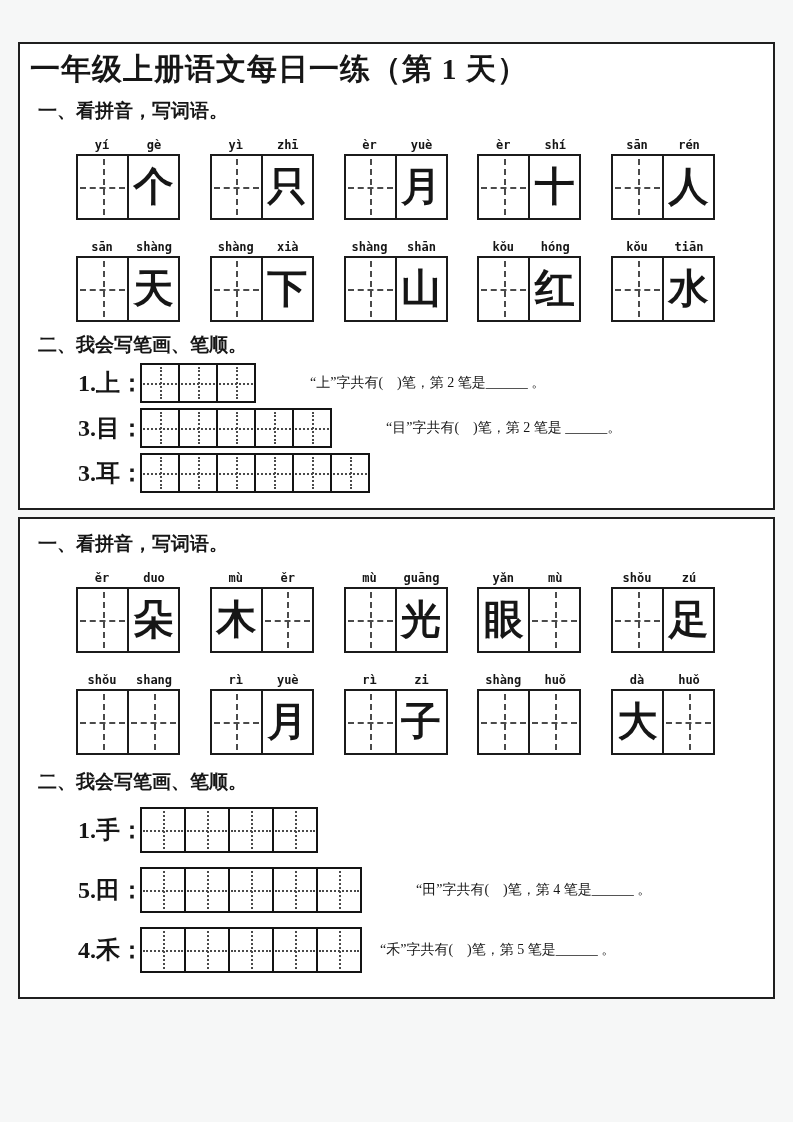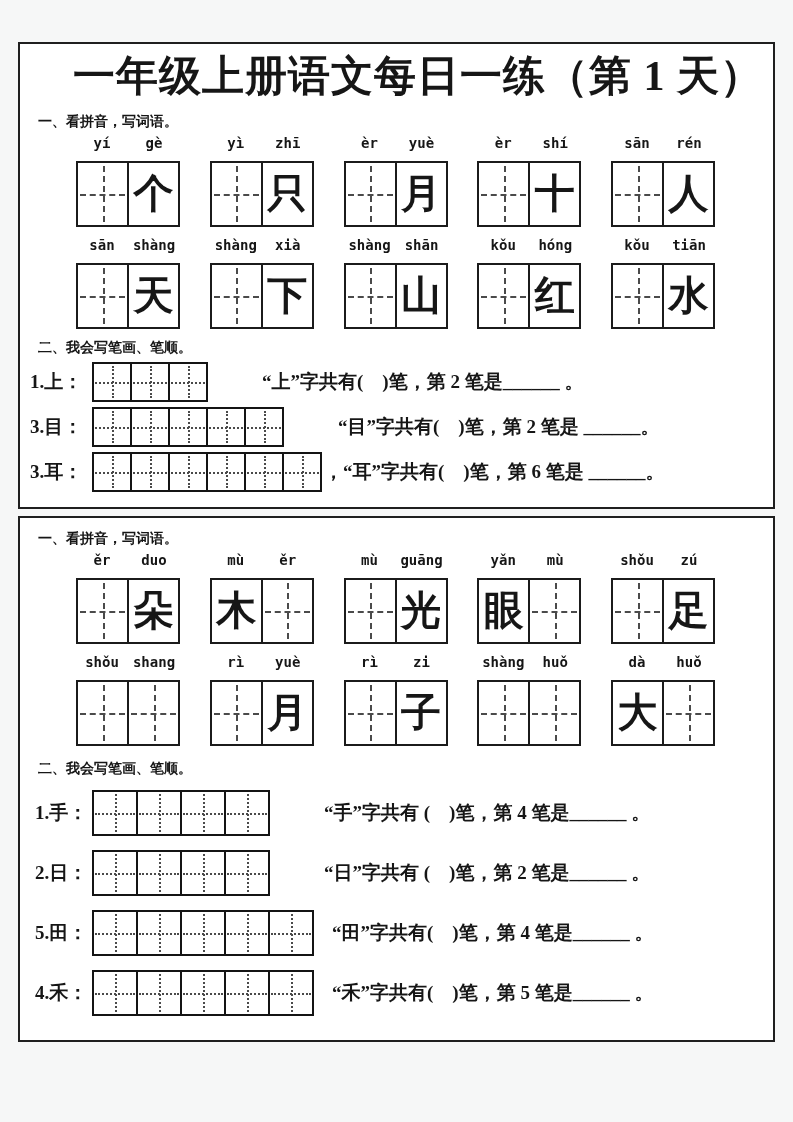--- a/index.html
+++ b/index.html
@@ -9,59 +9,59 @@
     font-family:"Liberation Serif","DejaVu Serif",serif;
     color:#161616;
   }
   .page{padding:42px 18px 0 18px;}
   .sheet{
     border:2px solid #1f1f1f;background:#fff;
     padding:2px 10px 10px 10px;box-sizing:border-box;
   }
   .sheet + .sheet{margin-top:7px;}
   .title{
-    text-align:right;font-size:42px;font-weight:700;
+    text-align:left;font-size:30px;font-weight:700;
     margin:4px 0 6px 0;letter-spacing:1px;line-height:1.25;
   }
-  .sec-heading{font-size:14px;font-weight:700;margin:10px 0 4px 8px;}
+  .sec-heading{font-size:19px;font-weight:700;margin:10px 0 4px 8px;}
   
   .word-row{
     display:flex;justify-content:space-between;
     padding:0 48px 0 46px;margin:2px 0 10px 0;
   }
   .word-unit{width:104px;}
   .pinyin-line{
-    display:flex;height:24px;
+    display:flex;height:24px;align-items:flex-end;
     font-family:"DejaVu Sans Mono","Liberation Mono",monospace;
-    font-size:14px;font-weight:700;margin-bottom:2px;
+    font-size:12px;font-weight:700;margin-bottom:2px;
   }
   .pinyin-line span{flex:1;text-align:center;white-space:nowrap;}
   .word-box{display:flex;height:62px;border:2px solid #1b1b1b;background:#fff;}
   .cell{position:relative;flex:1;}
   .cell + .cell{border-left:2px solid #1b1b1b;}
   .dash{position:absolute;display:block;}
   .dash-h{left:2px;right:2px;top:50%;border-top:2px dashed #4a4a4a;}
   .dash-v{top:3px;bottom:3px;left:50%;border-left:2px dashed #4a4a4a;}
   .char{
     position:absolute;left:0;top:0;right:0;bottom:0;
     display:flex;align-items:center;justify-content:center;
     font-size:40px;font-weight:700;line-height:1;
   }
   
   .stroke-row{display:flex;align-items:center;margin:5px 0;}
-  .stroke-label{width:62px;flex-shrink:0;font-size:19px;font-weight:700;white-space:nowrap;}
+  .stroke-label{width:62px;flex-shrink:0;font-size:24px;font-weight:700;white-space:nowrap;margin-left:48px;}
   .stroke-boxes{display:flex;}
   .stroke-box{
     width:40px;height:40px;border:2px solid #141414;
     position:relative;margin-left:-2px;background:#fff;box-sizing:border-box;
   }
   .stroke-box:first-child{margin-left:0;}
   .stroke-box .dash-h{border-top:2px dotted #4a4a4a;left:1px;right:1px;}
   .stroke-box .dash-v{border-left:2px dotted #4a4a4a;top:2px;bottom:2px;}
-  .stroke-q{margin-left:18px;font-size:19px;font-weight:700;white-space:nowrap;}
+  .stroke-q{margin-left:18px;font-size:14px;font-weight:400;white-space:nowrap;}
   .stroke-rows > div:nth-of-type(1) .stroke-q,
   .stroke-rows > div:nth-of-type(2) .stroke-q{margin-left:54px;}
   .stroke-rows.d1 > div:nth-of-type(3) .stroke-q{margin-left:2px;}
   .stroke-rows.d1 > div:nth-of-type(4) .stroke-q{margin-left:2px;}
   
   .sheet2 .stroke-box{width:46px;height:46px;}
   .sheet2 .stroke-row{margin:12px 0 14px 0;text-align:center;}
   .sheet2 .sec-heading.sec2{margin-top:14px;}
 </style>
 </head>
@@ -335,21 +335,20 @@
   <div class="stroke-box">
     <i class="dash dash-h"></i>
     <i class="dash dash-v"></i>
   </div>
 
   <div class="stroke-box">
     <i class="dash dash-h"></i>
     <i class="dash dash-v"></i>
   </div>
 </div>
-    <span class="stroke-q">，“耳”字共有(　)笔，第 6 笔是 ______。</span>
   </div>
 </div>
   </section>
 
   <section class="sheet sheet2">
     <div class="sec-heading">一、看拼音，写词语。</div>
     <div class="word-row">
   <div class="word-unit">
     <div class="pinyin-line">
       <span>ěr</span>
@@ -551,48 +550,22 @@
   <div class="stroke-box">
     <i class="dash dash-h"></i>
     <i class="dash dash-v"></i>
   </div>
 
   <div class="stroke-box">
     <i class="dash dash-h"></i>
     <i class="dash dash-v"></i>
   </div>
 </div>
-    <span class="stroke-q">“手”字共有 (　)笔，第 4 笔是______ 。</span>
-  </div>
-
-  <div class="stroke-row">
-    <span class="stroke-label">2.日：</span>
-    <div class="stroke-boxes">
-  <div class="stroke-box">
-    <i class="dash dash-h"></i>
-    <i class="dash dash-v"></i>
-  </div>
-
-  <div class="stroke-box">
-    <i class="dash dash-h"></i>
-    <i class="dash dash-v"></i>
-  </div>
-
-  <div class="stroke-box">
-    <i class="dash dash-h"></i>
-    <i class="dash dash-v"></i>
-  </div>
-
-  <div class="stroke-box">
-    <i class="dash dash-h"></i>
-    <i class="dash dash-v"></i>
-  </div>
-</div>
-    <span class="stroke-q">“日”字共有 (　)笔，第 2 笔是______ 。</span>
-  </div>
+  </div>
+
 
   <div class="stroke-row">
     <span class="stroke-label">5.田：</span>
     <div class="stroke-boxes">
   <div class="stroke-box">
     <i class="dash dash-h"></i>
     <i class="dash dash-v"></i>
   </div>
 
   <div class="stroke-box">

